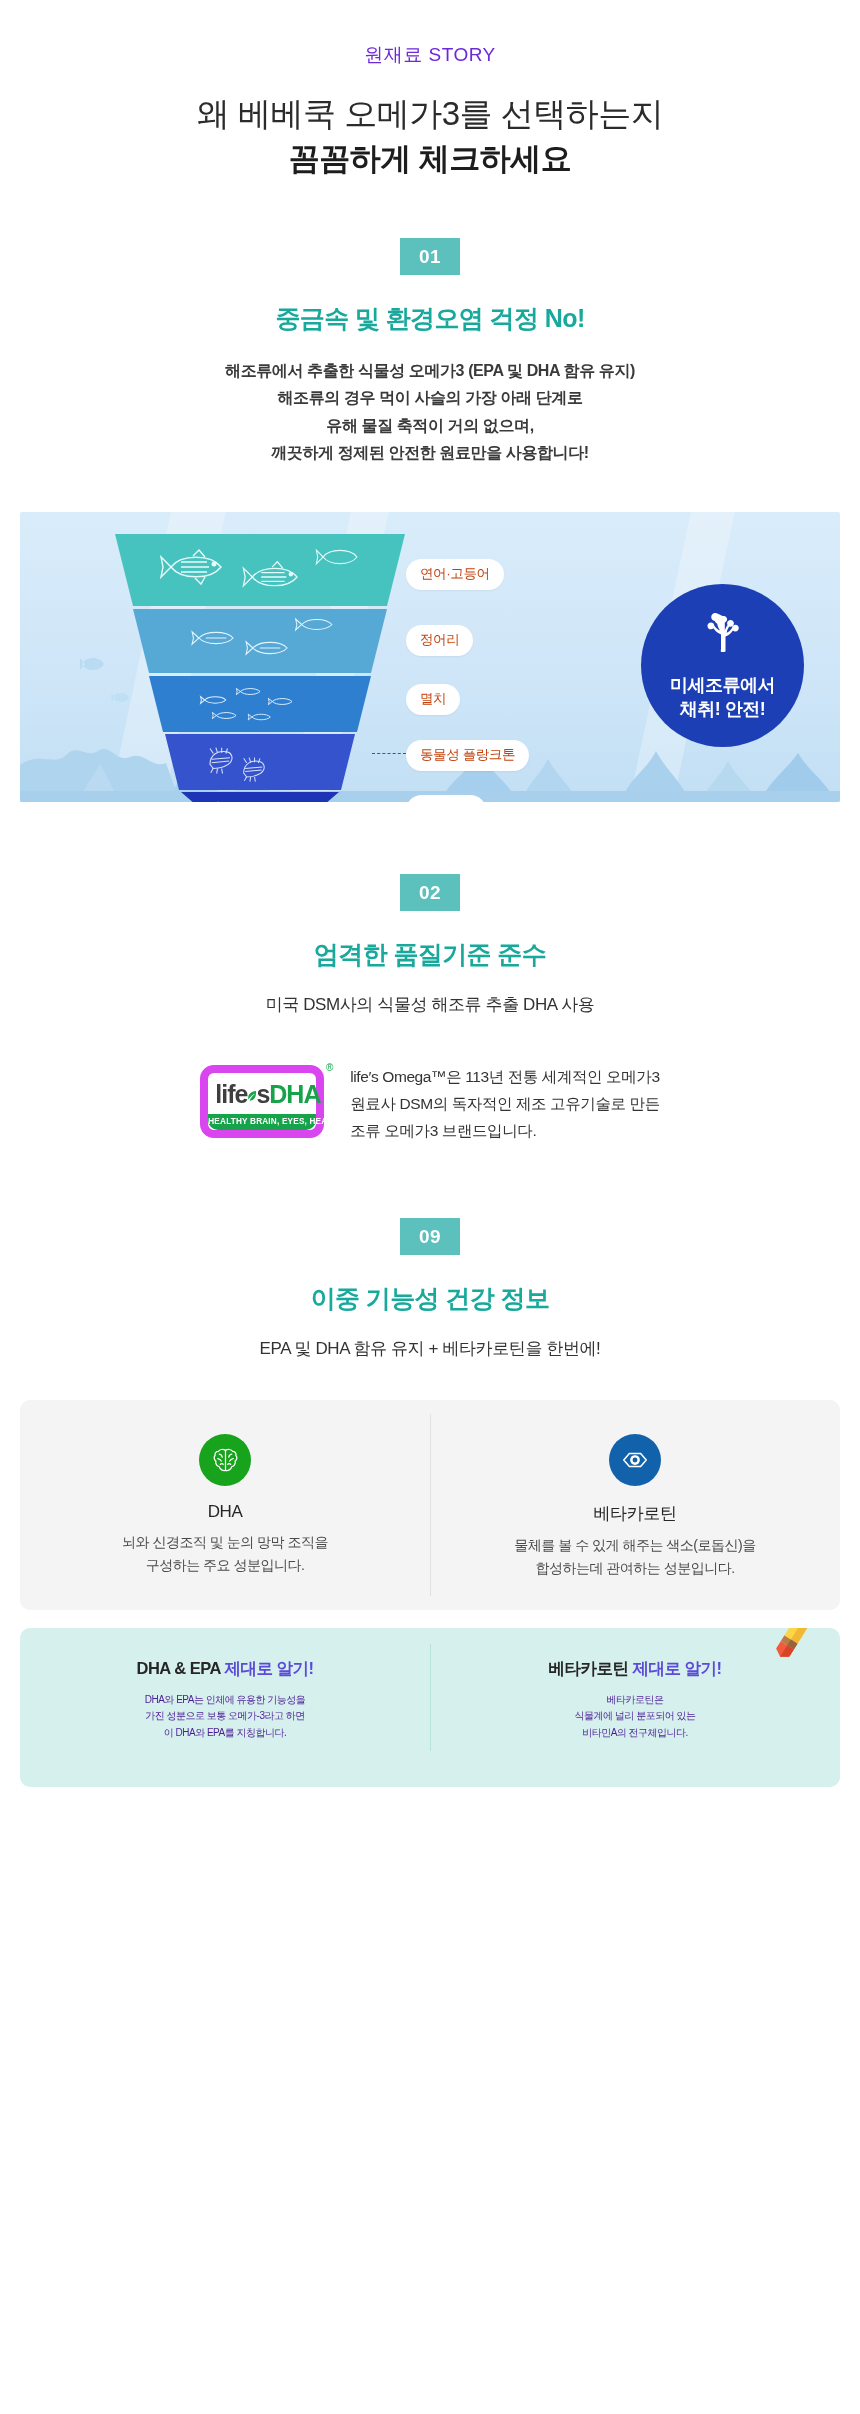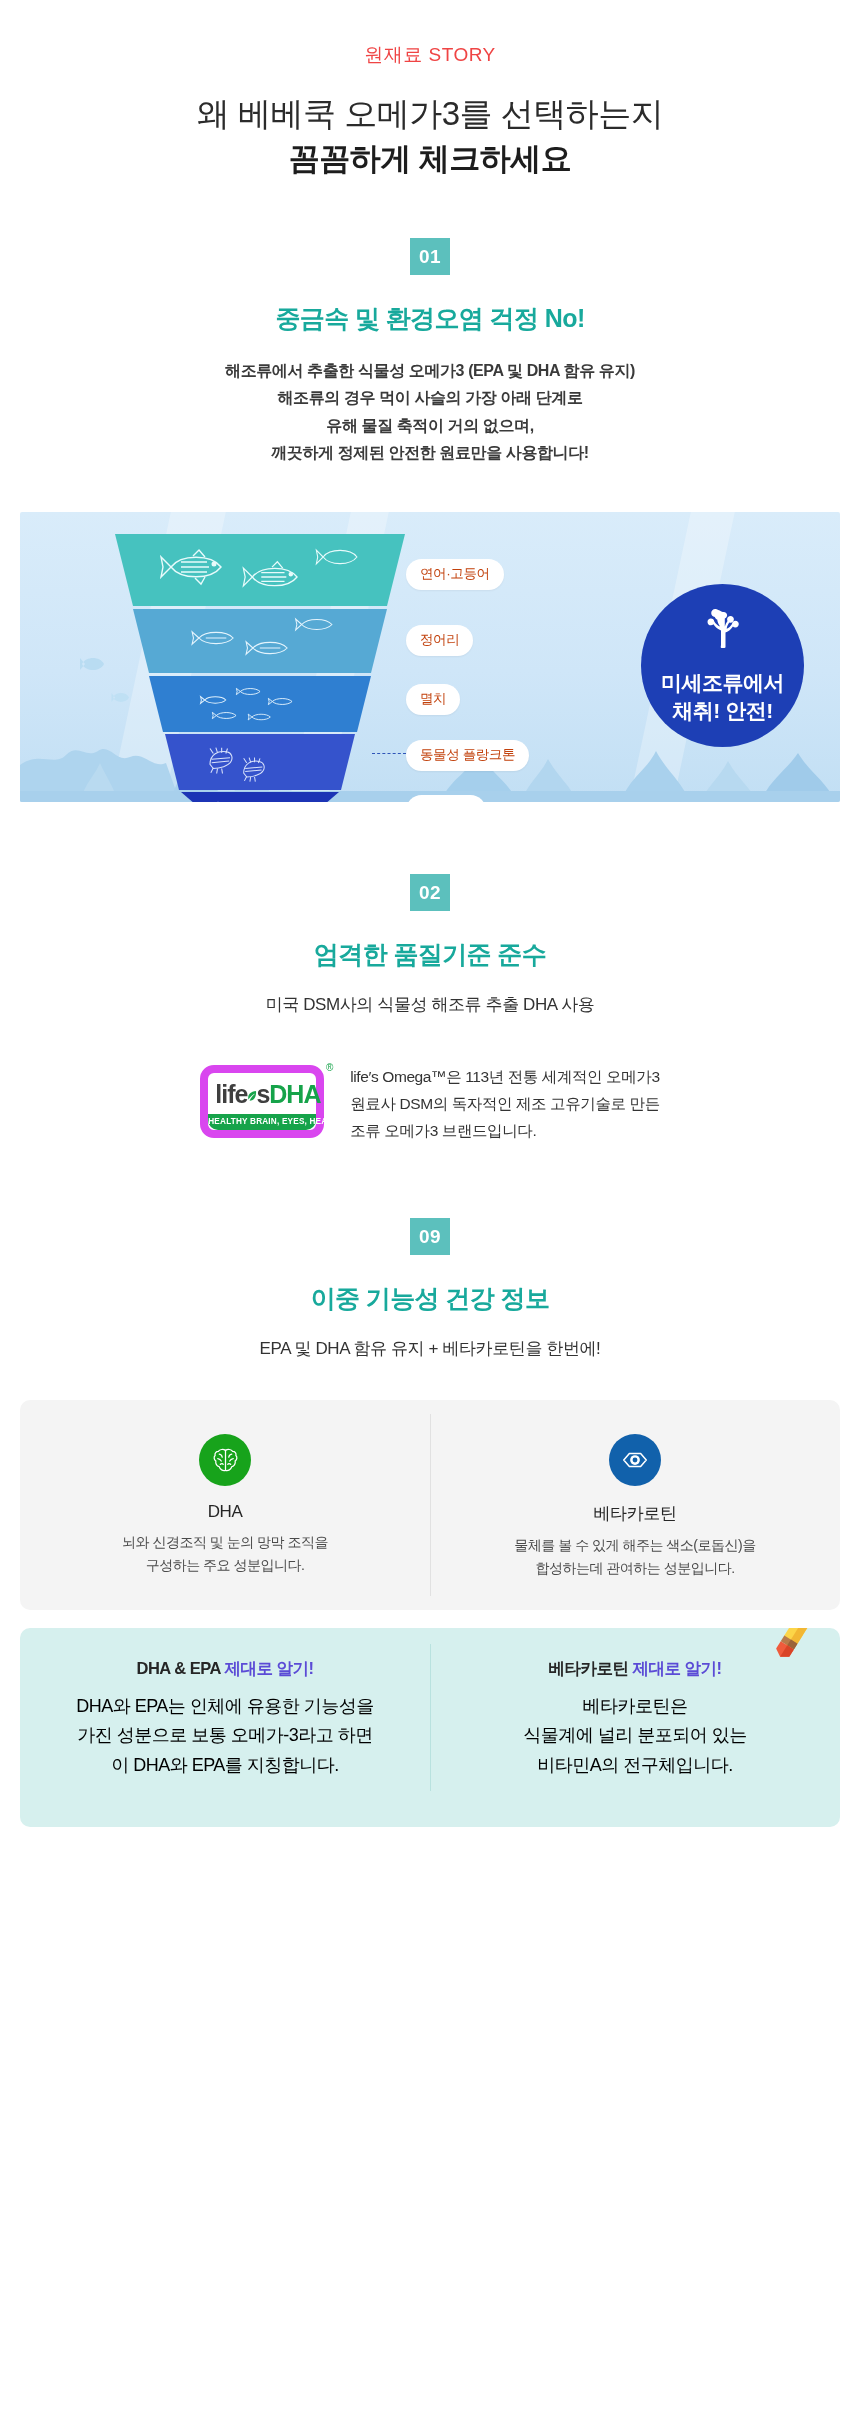--- a/index.html
+++ b/index.html
@@ -14,21 +14,21 @@
     width: 860px;
     min-height: 2414px;
     position: relative;
     background: #ffffff;
     overflow: hidden;
   }
 
   
   .eyebrow {
     text-align: center;
-    color: #ef4444;
+    color: #6d28d9;
     font-size: 19px;
     letter-spacing: .5px;
     padding-top: 42px;
   }
   .headline {
     text-align: center;
     margin-top: 24px;
     line-height: 1.34;
   }
   .headline .l1 {
@@ -48,21 +48,21 @@
   }
 
   
   .chip-wrap { text-align: center; }
   .chip {
     display: inline-block;
     background: #5cc0bd;
     color: #ffffff;
     font-size: 19px;
     font-weight: 700;
-    width: 40px;
+    width: 60px;
     line-height: 37px;
     height: 37px;
     letter-spacing: .5px;
   }
 
   .sec-title {
     text-align: center;
     color: #18a99c;
     font-size: 25px;
     font-weight: 700;
@@ -141,21 +141,21 @@
     border-radius: 50%;
     background: #1d3fb5;
     color: #ffffff;
     text-align: center;
     display: flex;
     flex-direction: column;
     align-items: center;
     justify-content: center;
   }
   .circle-badge .cb-text {
-    font-size: 21px;
+    font-size: 18px;
     font-weight: 700;
     line-height: 1.35;
     margin-top: 20px;
     letter-spacing: -.5px;
   }
 
   
   .logo-row {
     display: flex;
     align-items: flex-start;
@@ -280,23 +280,23 @@
   }
   .tip-title {
     font-size: 16.5px;
     font-weight: 700;
     color: #262626;
     letter-spacing: -.5px;
     margin-bottom: 12px;
   }
   .tip-title .hl { color: #5b4bd6; }
   .tip-desc {
-    font-size: 18px;
+    font-size: 10px;
     line-height: 1.66;
-    color: #000000;
+    color: #4c1d95;
     letter-spacing: -.5px;
   }
   .pencil {
     position: absolute;
     right: 14px;
     top: -26px;
     width: 62px;
     height: 62px;
     pointer-events: none;
   }

